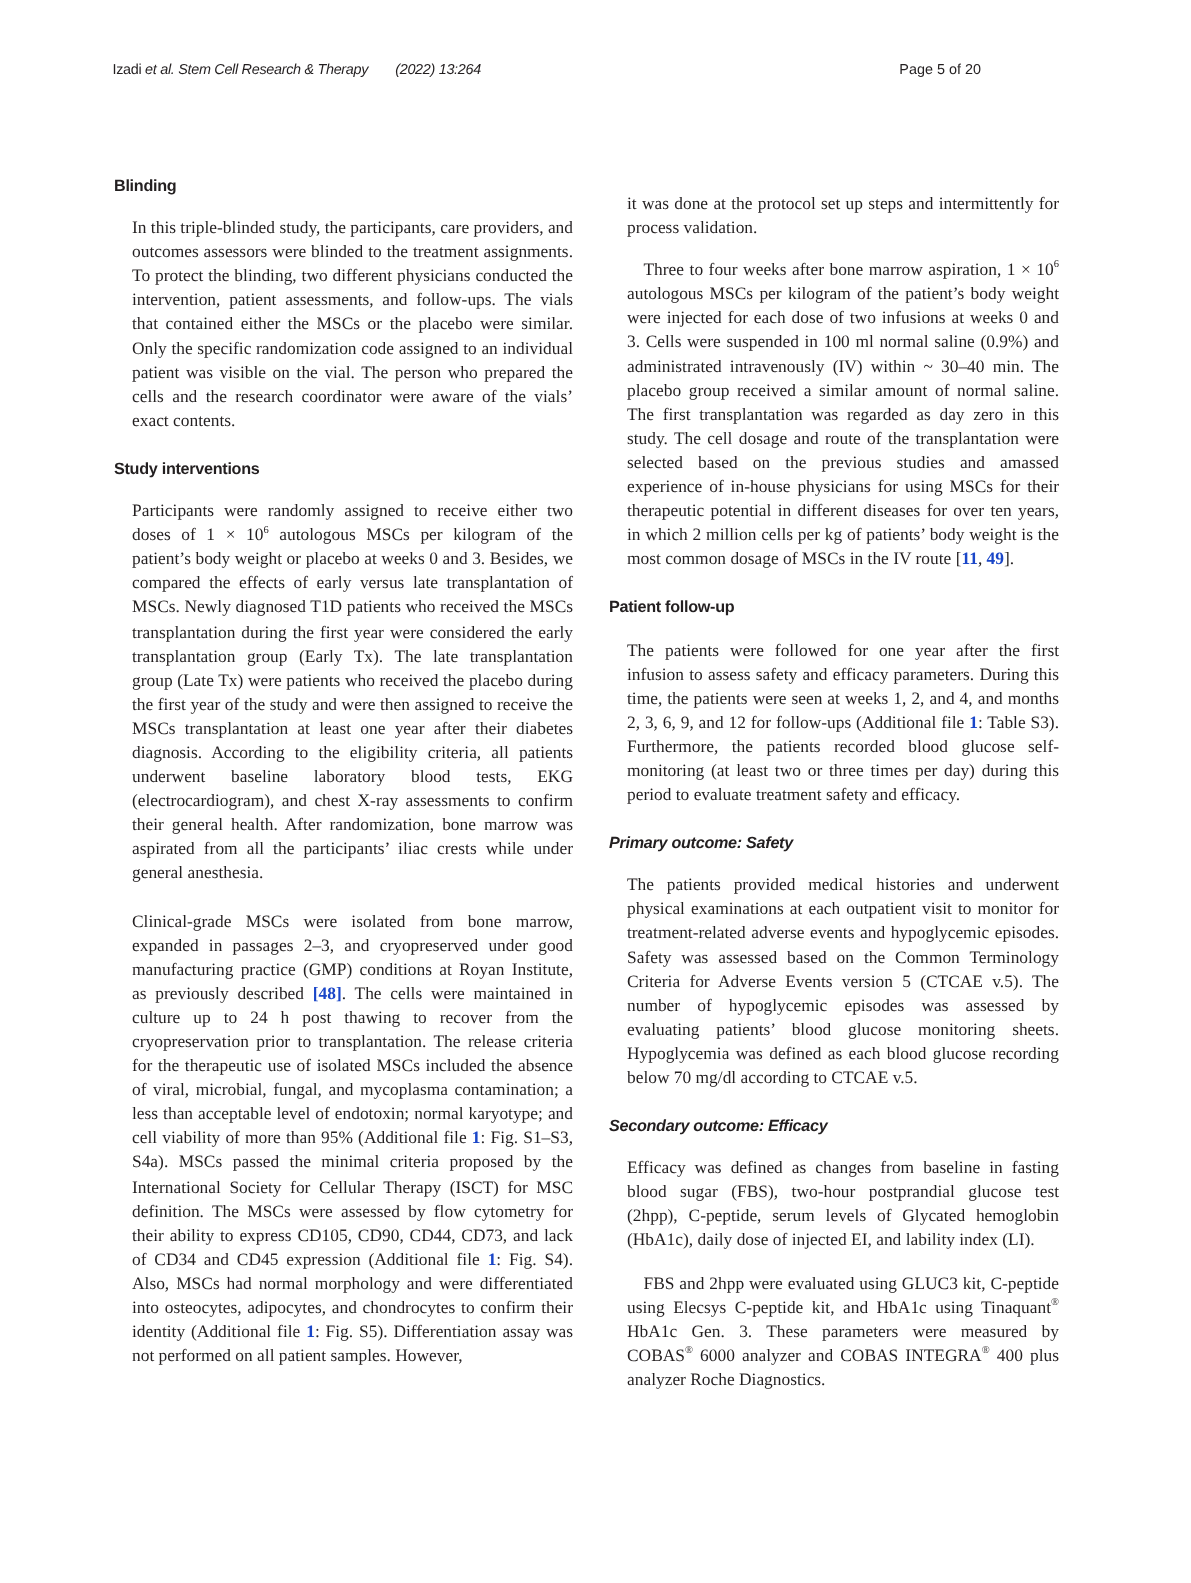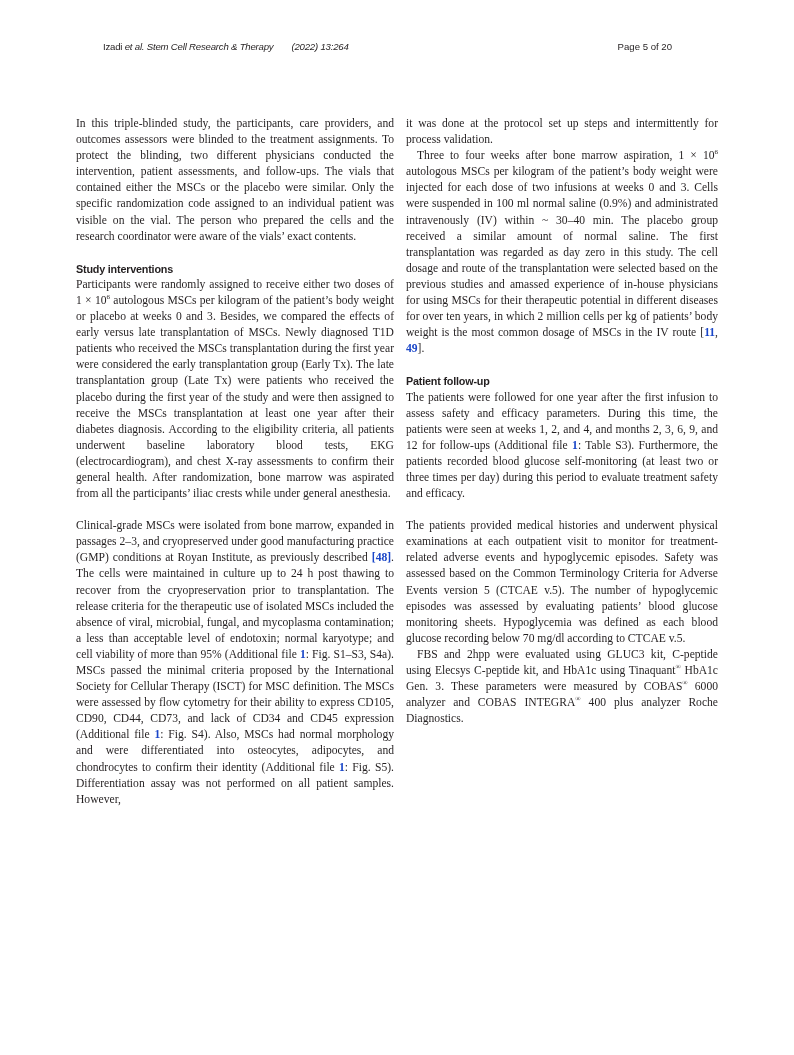--- a/index.html
+++ b/index.html
@@ -1,47 +1,48 @@
 <!DOCTYPE html>
 <html><head>
 <meta charset="utf-8">
 <style>
   html, body { margin: 0; padding: 0; background: #ffffff; }
   body { width: 794px; height: 1055px; position: relative; overflow: hidden; color: #231f20; }
   .header { position: absolute; top: 41px; left: 0; width: 736px; height: 16px;
-    font-family: "Liberation Sans", sans-serif; font-size: 9.6px; color: #231f20; margin-left: 28px; }
+    font-family: "Liberation Sans", sans-serif; font-size: 9.6px; color: #231f20; }
   .header .left { position: absolute; left: 75px; top: 0; letter-spacing: -0.2px; }
   .header .left .gap { display: inline-block; width: 18px; }
-  .header .right { position: absolute; right: 92px; top: 0; }
+  .header .right { position: absolute; right: 82px; top: 0; }
   .col { position: absolute; top: 0; width: 318px; font-family: "Liberation Serif", serif;
     font-size: 11.6px; line-height: 16.1px; text-align: justify; hyphens: manual; }
   .col.left { left: 76px; }
   .col.right { left: 406px; width: 312px; }
   .h { font-family: "Liberation Sans", sans-serif; font-weight: bold; font-size: 10.8px; line-height: 16.1px; margin: 0; letter-spacing: -0.2px; }
   .h.it { font-style: italic; }
-  p { margin: 0; }
+  p { margin: 12px; }
   p.indent { text-indent: 11px; }
   .sec { margin-top: 16px; }
   .link { color: #1a46c8; font-weight: bold; }
   sup { font-size: 7px; line-height: 0; vertical-align: 5px; }
 </style>
 </head>
 <body>
 
 <div class="header">
   <span class="left">
     <span>Izadi</span>
     <i>et al.</i>
     <i>Stem Cell Research &amp; Therapy</i><span class="gap"></span><i>(2022) 13:264</i>
   </span>
   <span class="right">Page 5 of 20</span>
 </div>
 
 <div class="col left" style="top:116px;">
   <section>
+    <h3 class="h">Blinding</h3>
     <p>In this triple-blinded study, the participants, care providers, and outcomes assessors were blinded to the treatment assignments. To protect the blinding, two different physicians conducted the intervention, patient assessments, and follow-ups. The vials that contained either the MSCs or the placebo were similar. Only the specific randomization code assigned to an individual patient was visible on the vial. The person who prepared the cells and the research coordinator were aware of the vials’ exact contents.</p>
   </section>
 
   <section class="sec">
     <h3 class="h">Study interventions</h3>
     <p><span>Participants were randomly assigned to receive either two doses of 1 × 10</span><sup>6</sup><span> autologous MSCs per kilogram of the patient’s body weight or placebo at weeks 0 and 3. Besides, we compared the effects of early versus late transplantation of MSCs. Newly diagnosed T1D patients who received the MSCs transplantation during the first year were considered the early transplantation group (Early Tx). The late transplantation group (Late Tx) were patients who received the placebo during the first year of the study and were then assigned to receive the MSCs transplantation at least one year after their diabetes diagnosis. According to the eligibility criteria, all patients underwent baseline laboratory blood tests, EKG (electrocardiogram), and chest X-ray assessments to confirm their general health. After randomization, bone marrow was aspirated from all the participants’ iliac crests while under general anesthesia.</span></p>
   </section>
 
   <section class="sec">
     <p><span>Clinical-grade MSCs were isolated from bone marrow, expanded in passages 2–3, and cryopreserved under good manufacturing practice (GMP) conditions at Royan Institute, as previously described </span><a class="link" style="color: rgb(26, 70, 200);">[48]</a><span>. The cells were maintained in culture up to 24 h post thawing to recover from the cryopreservation prior to transplantation. The release criteria for the therapeutic use of isolated MSCs included the absence of viral, microbial, fungal, and mycoplasma contamination; a less than acceptable level of endotoxin; normal karyotype; and cell viability of more than 95% (Additional file </span><a class="link" style="color: rgb(26, 70, 200);">1</a><span>: Fig. S1–S3, S4a). MSCs passed the minimal criteria proposed by the International Society for Cellular Therapy (ISCT) for MSC definition. The MSCs were assessed by flow cytometry for their ability to express CD105, CD90, CD44, CD73, and lack of CD34 and CD45 expression (Additional file </span><a class="link" style="color: rgb(26, 70, 200);">1</a><span>: Fig. S4). Also, MSCs had normal morphology and were differentiated into osteocytes, adipocytes, and chondrocytes to confirm their identity (Additional file </span><a class="link" style="color: rgb(26, 70, 200);">1</a><span>: Fig. S5). Differentiation assay was not performed on all patient samples. However,</span></p>
@@ -51,16 +52,19 @@
 <div class="col right" style="top:116px;">
   <p>it was done at the protocol set up steps and intermittently for process validation.</p>
   <p class="indent"><span>Three to four weeks after bone marrow aspiration, 1 × 10</span><sup>6</sup><span> autologous MSCs per kilogram of the patient’s body weight were injected for each dose of two infusions at weeks 0 and 3. Cells were suspended in 100 ml normal saline (0.9%) and administrated intravenously (IV) within ~ 30–40 min. The placebo group received a similar amount of normal saline. The first transplantation was regarded as day zero in this study. The cell dosage and route of the transplantation were selected based on the previous studies and amassed experience of in-house physicians for using MSCs for their therapeutic potential in different diseases for over ten years, in which 2 million cells per kg of patients’ body weight is the most common dosage of MSCs in the IV route [</span><a class="link" style="color: rgb(26, 70, 200);">11</a><span>, </span><a class="link" style="color: rgb(26, 70, 200);">49</a><span>].</span></p>
 
   <section class="sec">
     <h3 class="h">Patient follow-up</h3>
     <p><span>The patients were followed for one year after the first infusion to assess safety and efficacy parameters. During this time, the patients were seen at weeks 1, 2, and 4, and months 2, 3, 6, 9, and 12 for follow-ups (Additional file </span><a class="link" style="color: rgb(26, 70, 200);">1</a><span>: Table S3). Furthermore, the patients recorded blood glucose self-monitoring (at least two or three times per day) during this period to evaluate treatment safety and efficacy.</span></p>
   </section>
 
   <section class="sec">
+    <h4 class="h it">Primary outcome: Safety</h4>
     <p>The patients provided medical histories and underwent physical examinations at each outpatient visit to monitor for treatment-related adverse events and hypoglycemic episodes. Safety was assessed based on the Common Terminology Criteria for Adverse Events version 5 (CTCAE v.5). The number of hypoglycemic episodes was assessed by evaluating patients’ blood glucose monitoring sheets. Hypoglycemia was defined as each blood glucose recording below 70 mg/dl according to CTCAE v.5.</p>
+    <h4 class="h it sec">Secondary outcome: Efficacy</h4>
+    <p>Efficacy was defined as changes from baseline in fasting blood sugar (FBS), two-hour postprandial glucose test (2hpp), C-peptide, serum levels of Glycated hemoglobin (HbA1c), daily dose of injected EI, and lability index (LI).</p>
     <p class="indent"><span>FBS and 2hpp were evaluated using GLUC3 kit, C-peptide using Elecsys C-peptide kit, and HbA1c using Tinaquant</span><sup>®</sup><span> HbA1c Gen. 3. These parameters were measured by COBAS</span><sup>®</sup><span> 6000 analyzer and COBAS INTEGRA</span><sup>®</sup><span> 400 plus analyzer Roche Diagnostics.</span></p>
   </section>
 </div>
 
 </body></html>

